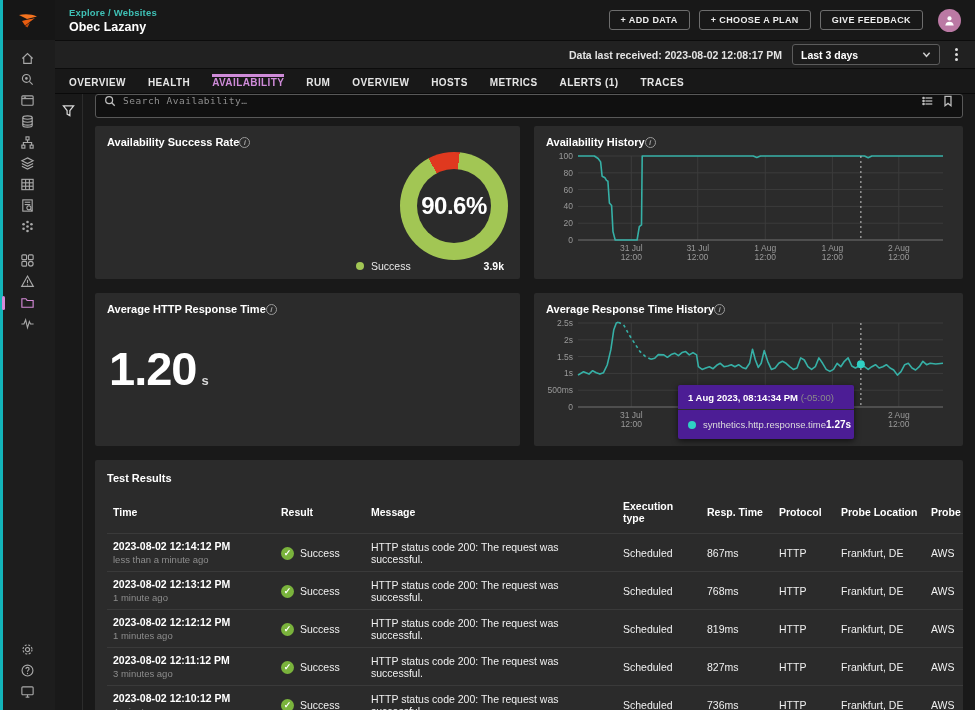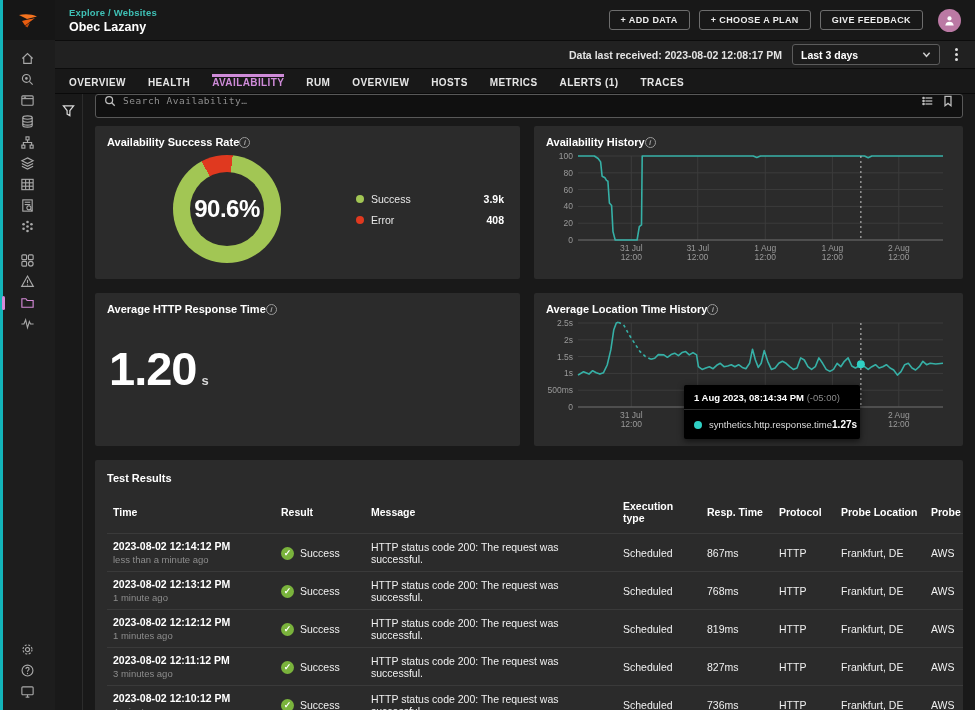--- a/index.html
+++ b/index.html
@@ -61,40 +61,40 @@
   .sb-icons svg { cursor:pointer; }
 
   .cards { display:grid; grid-template-columns:425px 1fr; grid-template-rows:153px 153px auto; gap:14px; margin:8px 12px 0 12px; }
   .card { background:#2b2b2b; border-radius:2px; padding:10px 12px; position:relative; overflow:hidden; }
   .card-title { display:flex; align-items:center; font-size:11px; font-weight:bold; color:#fff; }
   .info-ic { width:11px; height:11px; border:1px solid #9a9a9a; border-radius:50%; color:#9a9a9a;
     font-size:8px; line-height:10px; text-align:center; font-style:italic; font-weight:bold; cursor:pointer; flex-shrink:0; }
   .info-ic::after { content:"i"; }
 
   
-  .donut-wrap { display:flex; align-items:center; height:114px; margin-top:4px; }
+  .donut-wrap { display:flex; align-items:flex-end; height:114px; margin-top:4px;flex-direction:column; }
   .donut { width:108px; height:108px; border-radius:50%; margin-left:66px; flex-shrink:0;
     display:flex; align-items:center; justify-content:center; }
   .donut-hole { width:74px; height:74px; border-radius:50%; background:#2b2b2b;
     display:flex; align-items:center; justify-content:center; color:#fff; font-size:24px; font-weight:bold; letter-spacing:-.5px; }
   .legend { margin-left:auto; margin-right:4px; width:148px; display:flex; flex-direction:column; gap:9px; }
   .legend-row { display:flex; align-items:center; font-size:10.5px; color:#e8e8e8; }
   .legend-dot { width:8px; height:8px; border-radius:50%; margin-right:7px; flex-shrink:0; }
   .legend-val { margin-left:auto; font-weight:bold; color:#fff; font-size:10.5px; }
 
   
   .bignum { margin-top:26px; margin-left:2px; color:#fff; display:flex; align-items:baseline; }
   .bignum .num { font-size:47px; font-weight:bold; letter-spacing:-1px; }
   .bignum .unit { font-size:13px; color:#d9d9d9; margin-left:5px; font-weight:bold; }
 
   .chart-holder { margin-top:2px; }
   svg text { font-family:"Liberation Sans", sans-serif; }
 
   
-  .chart-tip { position:absolute; left:150px; top:92px; width:176px; background:#000000; border-radius:2px;
+  .chart-tip { position:absolute; left:144px; top:92px; width:176px; background:#4c1d95; border-radius:2px;
     box-shadow:0 2px 6px rgba(0,0,0,.6); z-index:5; }
   .tip-head { padding:7px 10px 6px 10px; border-bottom:1px solid #2e2e2e; font-size:9.5px; color:#fff; font-weight:bold; white-space:nowrap; }
   .tip-head .muted { color:#8a8a8a; font-weight:normal; }
   .tip-row { display:flex; align-items:center; padding:9px 10px; }
   .tip-dot { width:8px; height:8px; border-radius:50%; background:#2fd0c4; margin-right:7px; flex-shrink:0; }
   .tip-metric { font-size:9.5px; color:#ddd; }
   .tip-val { margin-left:auto; font-size:10px; font-weight:bold; color:#fff; }
 
   
   .tbl-card { grid-column:1 / span 2; padding:12px 12px 0 12px; }
@@ -402,21 +402,21 @@
               <span class="info-ic"></span>
             </div>
             <div class="bignum">
               <span class="num">1.20</span>
               <span class="unit">s</span>
             </div>
           </section>
 
           <section class="card">
             <div class="card-title">
-              <span>Average Location Time History</span>
+              <span>Average Response Time History</span>
               <span class="info-ic"></span>
             </div>
             <div class="chart-holder" id="chart-response"><svg width="405" height="114">
                   <line x1="32" y1="90" x2="397" y2="90" stroke="#3c3c3c" stroke-width="1"></line>
                   <text x="27" y="93" text-anchor="end" fill="#9a9a9a" font-size="8.5">0</text>
                   <line x1="32" y1="73.2" x2="397" y2="73.2" stroke="#3c3c3c" stroke-width="1"></line>
                   <text x="27" y="76.2" text-anchor="end" fill="#9a9a9a" font-size="8.5">500ms</text>
                   <line x1="32" y1="56.4" x2="397" y2="56.4" stroke="#3c3c3c" stroke-width="1"></line>
                   <text x="27" y="59.4" text-anchor="end" fill="#9a9a9a" font-size="8.5">1s</text>
                   <line x1="32" y1="39.6" x2="397" y2="39.6" stroke="#3c3c3c" stroke-width="1"></line>

